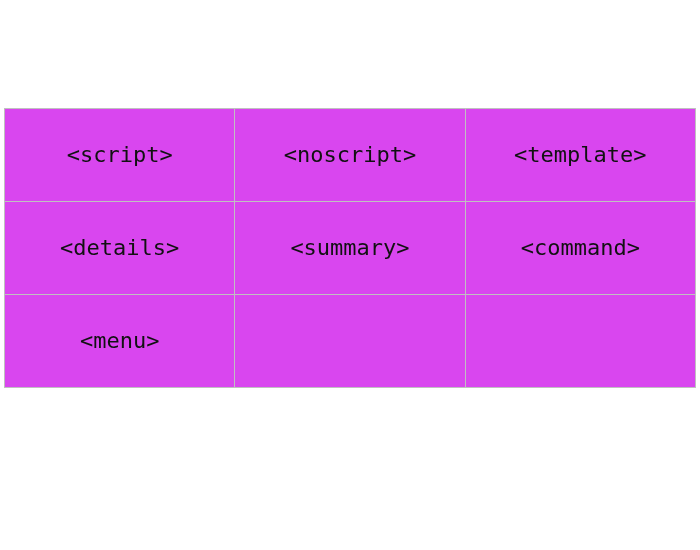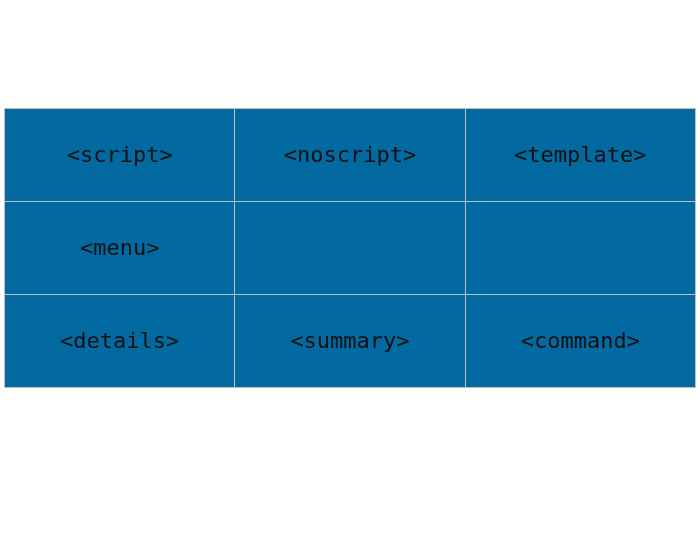--- a/index.html
+++ b/index.html
@@ -33,21 +33,21 @@
     padding-right: 4px;
     box-sizing: border-box;
     width: 700px;
   }
 
   table.element-table {
     border-collapse: collapse;
     table-layout: fixed;
     width: 692px;
     margin: 0;
-    background: #0369a1;
+    background: #d946ef;
   }
 
   table.element-table td {
     border: 1px solid #c0c0c0;
     height: 93px;
     width: 33.3333%;
     text-align: center;
     vertical-align: middle;
     padding: 0 4px;
     box-sizing: border-box;
@@ -85,39 +85,39 @@
           <td>
             <span class="cell-text">&lt;noscript&gt;</span>
           </td>
           <td>
             <span class="cell-text">&lt;template&gt;</span>
           </td>
         </tr>
 
         <tr>
           <td>
+            <span class="cell-text">&lt;details&gt;</span>
+          </td>
+          <td>
+            <span class="cell-text">&lt;summary&gt;</span>
+          </td>
+          <td>
+            <span class="cell-text">&lt;command&gt;</span>
+          </td>
+        </tr>
+
+        <tr>
+          <td>
             <span class="cell-text">&lt;menu&gt;</span>
           </td>
           <td class="empty-cell">
             <span class="cell-text"></span>
           </td>
           <td class="empty-cell">
             <span class="cell-text"></span>
           </td>
         </tr>
 
-        <tr>
-          <td>
-            <span class="cell-text">&lt;details&gt;</span>
-          </td>
-          <td>
-            <span class="cell-text">&lt;summary&gt;</span>
-          </td>
-          <td>
-            <span class="cell-text">&lt;command&gt;</span>
-          </td>
-        </tr>
-
       </tbody>
     </table>
   </div>
 
 </div>
 
 </body></html>

